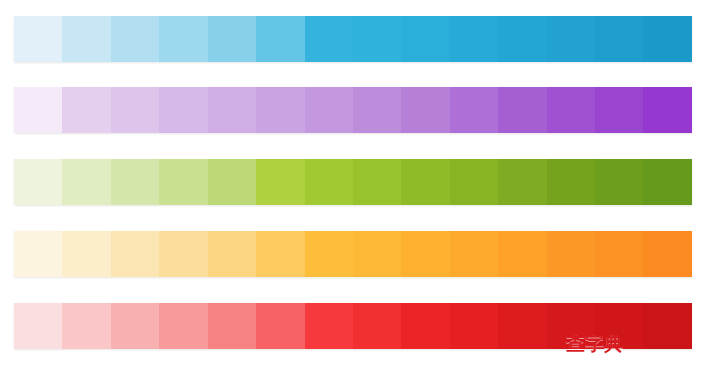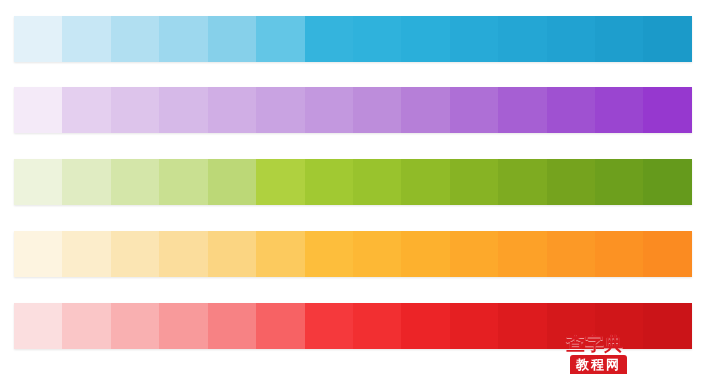--- a/index.html
+++ b/index.html
@@ -55,22 +55,22 @@
     right: 4px;
     bottom: 4px;
     width: 142px;
     height: 38px;
     text-align: left;
     user-select: none;
     pointer-events: none;
   }
   .wm-top {
     display: flex;
-    flex-direction: column;
-    align-items: flex-start;
+    flex-direction: row;
+    align-items: center;
     height: 23px;
     padding-left: 6px;
   }
   .wm-brand {
     font-family: "DejaVu Sans", sans-serif;
     font-size: 19px;
     font-weight: bold;
     color: #d71920;
     letter-spacing: 0px;
     line-height: 23px;
@@ -180,17 +180,16 @@
       <div class="swatch" title="Red 10 #e51f22" style="background: rgb(229, 31, 34);"></div>
       <div class="swatch" title="Red 11 #dd1b1e" style="background: rgb(221, 27, 30);"></div>
       <div class="swatch" title="Red 12 #d5181b" style="background: rgb(213, 24, 27);"></div>
       <div class="swatch" title="Red 13 #d01619" style="background: rgb(208, 22, 25);"></div>
       <div class="swatch" title="Red 14 #cb1418" style="background: rgb(203, 20, 24);"></div>
     </div>
 
   <div id="watermark">
     <div class="wm-top">
       <span class="wm-brand">查字典</span>
-      <span class="wm-badge">教程网</span>
     </div>
   </div>
 
 </div>
 
 </body></html>

